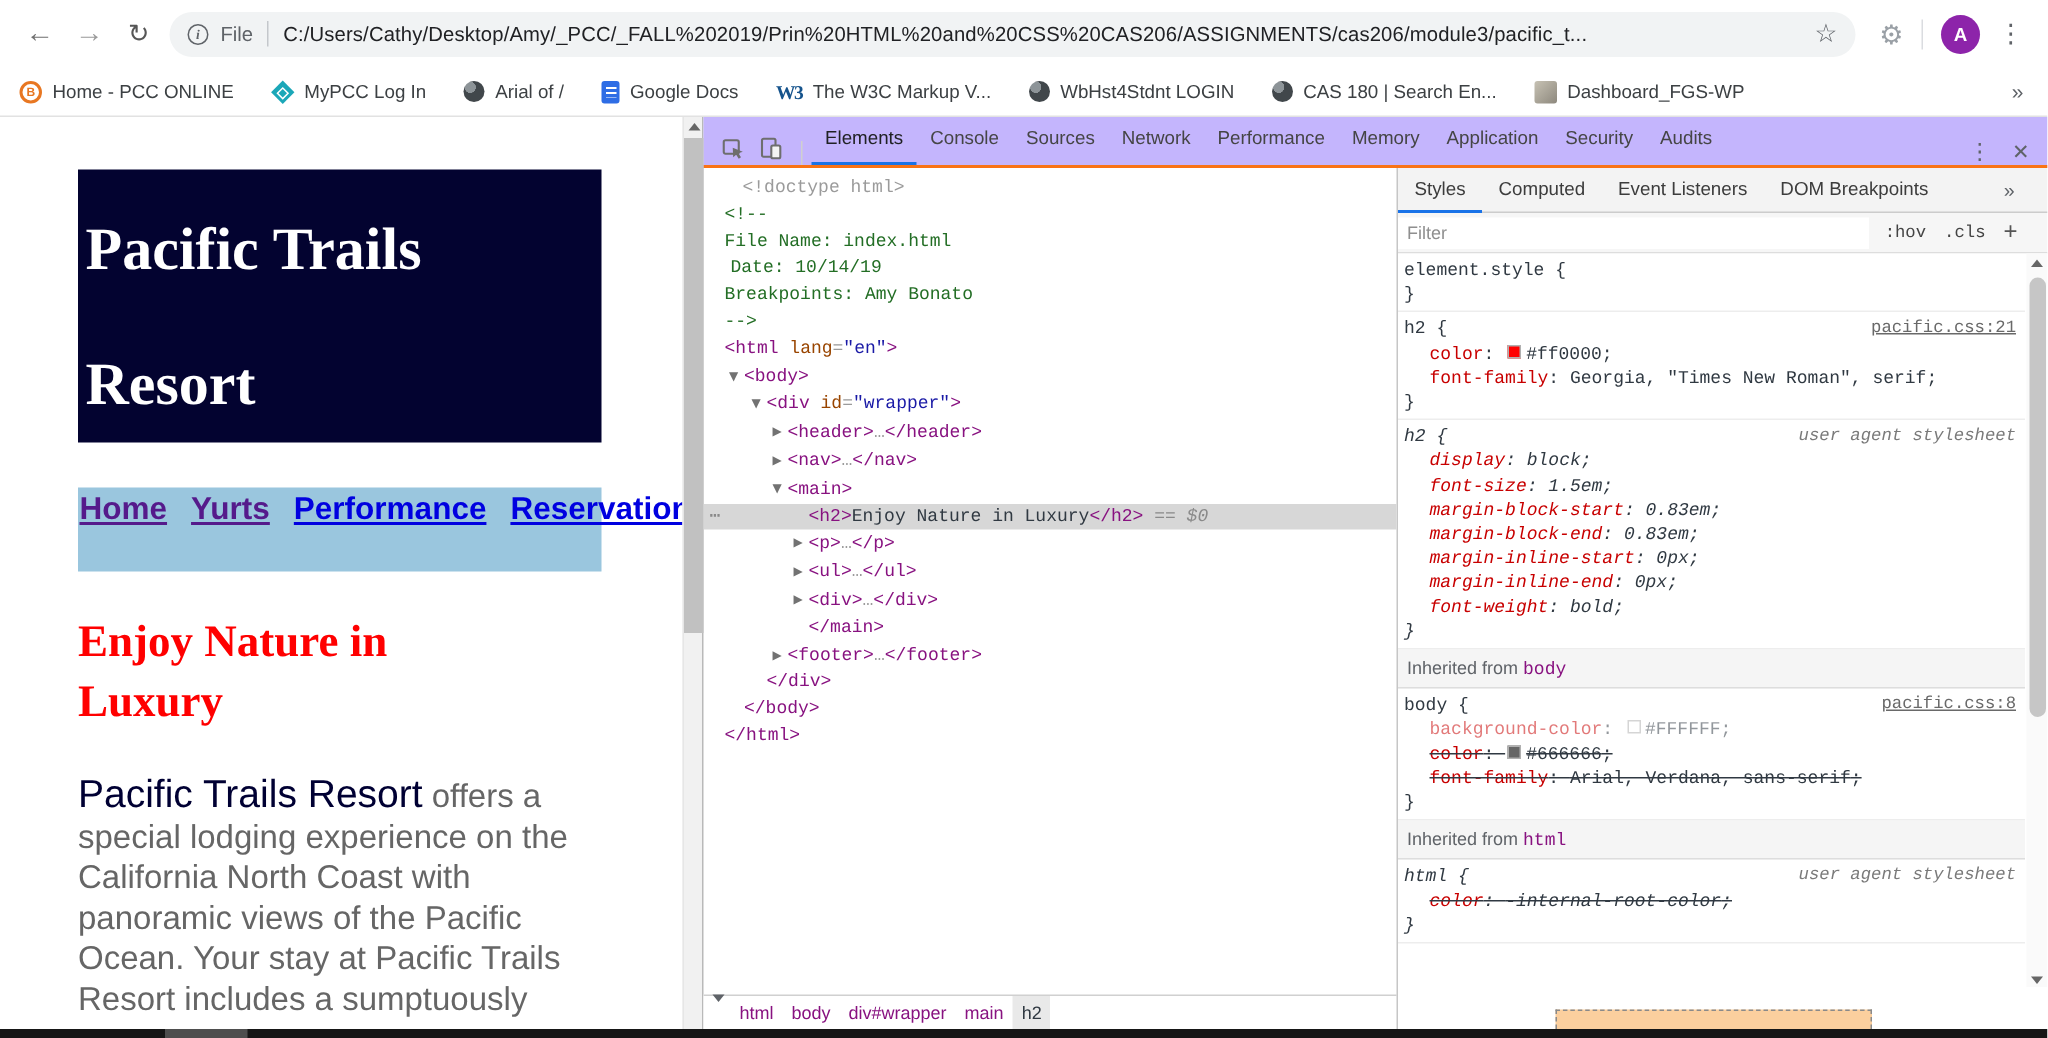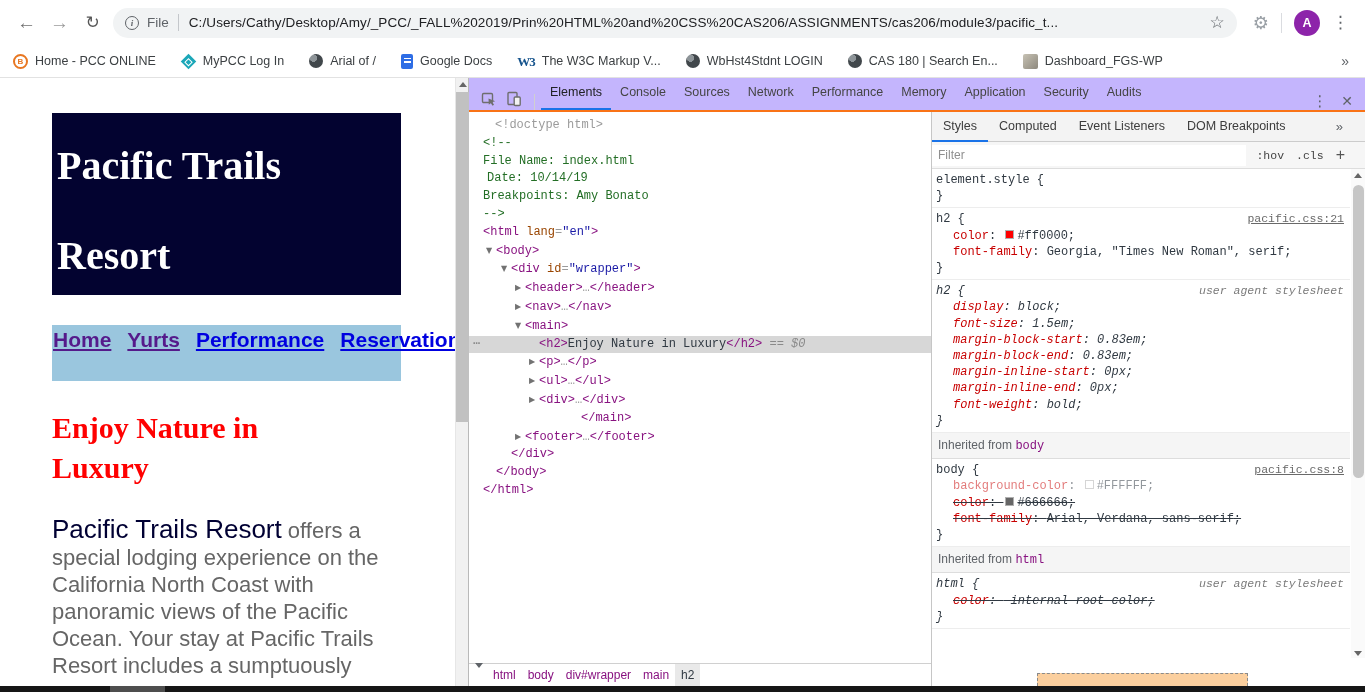--- a/index.html
+++ b/index.html
@@ -268,21 +268,21 @@
               <div class="cl" style="padding-left: 14px;"><span class="sg-t">&lt;html</span><span class="sg-a"> lang</span><span class="sg-d">=</span><span class="sg-v">"en"</span><span class="sg-t">&gt;</span></div>
               <div class="cl" style="padding-left: 17px;"><span class="arrow">▼</span><span class="sg-t">&lt;body&gt;</span></div>
               <div class="cl" style="padding-left: 32px;"><span class="arrow">▼</span><span class="sg-t">&lt;div</span><span class="sg-a"> id</span><span class="sg-d">=</span><span class="sg-v">"wrapper"</span><span class="sg-t">&gt;</span></div>
               <div class="cl" style="padding-left: 46px;"><span class="arrow">▶</span><span class="sg-t">&lt;header&gt;</span><span class="sg-d">…</span><span class="sg-t">&lt;/header&gt;</span></div>
               <div class="cl" style="padding-left: 46px;"><span class="arrow">▶</span><span class="sg-t">&lt;nav&gt;</span><span class="sg-d">…</span><span class="sg-t">&lt;/nav&gt;</span></div>
               <div class="cl" style="padding-left: 46px;"><span class="arrow">▼</span><span class="sg-t">&lt;main&gt;</span></div>
               <div class="cl sel" style="padding-left: 70px;"><span class="gut">⋯</span><span class="sg-t">&lt;h2&gt;</span><span class="sg-p">Enjoy Nature in Luxury</span><span class="sg-t">&lt;/h2&gt;</span><span class="sg-q"> == $0</span></div>
               <div class="cl" style="padding-left: 60px;"><span class="arrow">▶</span><span class="sg-t">&lt;p&gt;</span><span class="sg-d">…</span><span class="sg-t">&lt;/p&gt;</span></div>
               <div class="cl" style="padding-left: 60px;"><span class="arrow">▶</span><span class="sg-t">&lt;ul&gt;</span><span class="sg-d">…</span><span class="sg-t">&lt;/ul&gt;</span></div>
               <div class="cl" style="padding-left: 60px;"><span class="arrow">▶</span><span class="sg-t">&lt;div&gt;</span><span class="sg-d">…</span><span class="sg-t">&lt;/div&gt;</span></div>
-              <div class="cl" style="padding-left: 112px;"><span class="sg-t">&lt;/main&gt;</span></div>
+              <div class="cl" style="padding-left: 70px;"><span class="sg-t">&lt;/main&gt;</span></div>
               <div class="cl" style="padding-left: 46px;"><span class="arrow">▶</span><span class="sg-t">&lt;footer&gt;</span><span class="sg-d">…</span><span class="sg-t">&lt;/footer&gt;</span></div>
               <div class="cl" style="padding-left: 42px;"><span class="sg-t">&lt;/div&gt;</span></div>
               <div class="cl" style="padding-left: 27px;"><span class="sg-t">&lt;/body&gt;</span></div>
               <div class="cl" style="padding-left: 14px;"><span class="sg-t">&lt;/html&gt;</span></div>
             </div>
           <div class="crumbs" id="crumbs">
             <span class="crumb-dd"><span class="tri-down"></span></span>
           <span class="crumb">html</span>
               <span class="crumb">body</span>
               <span class="crumb">div#wrapper</span>

